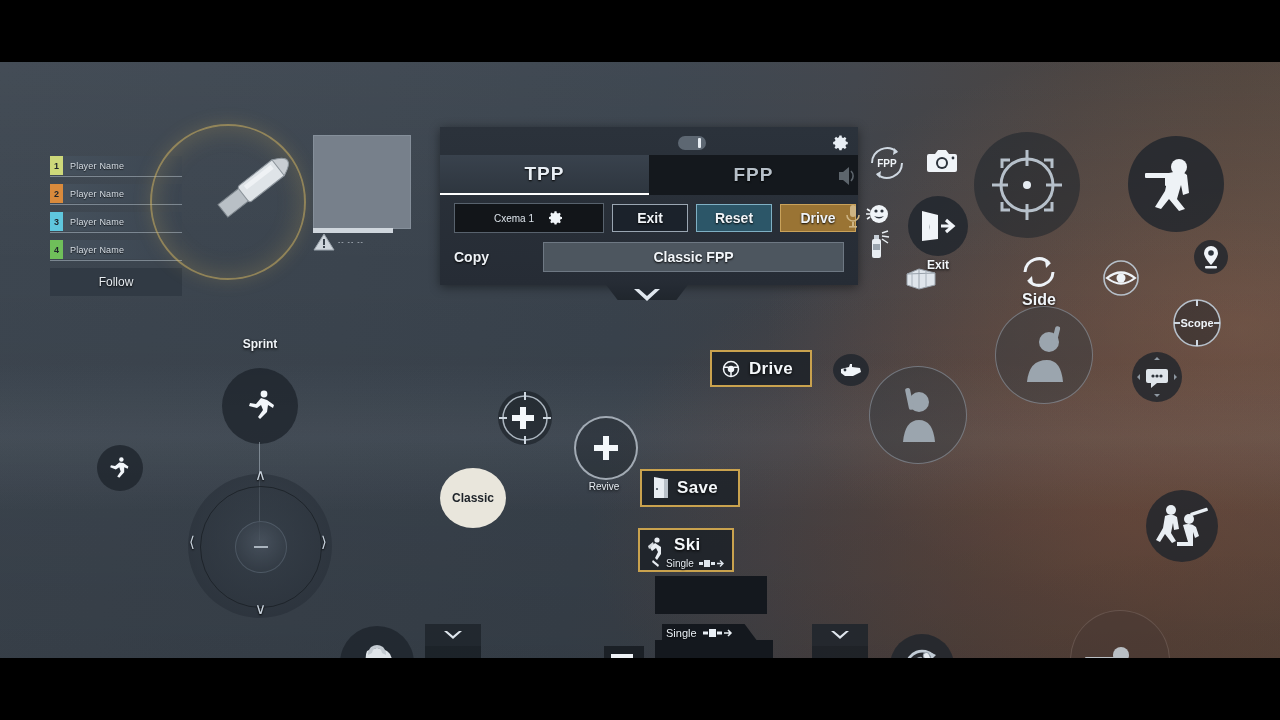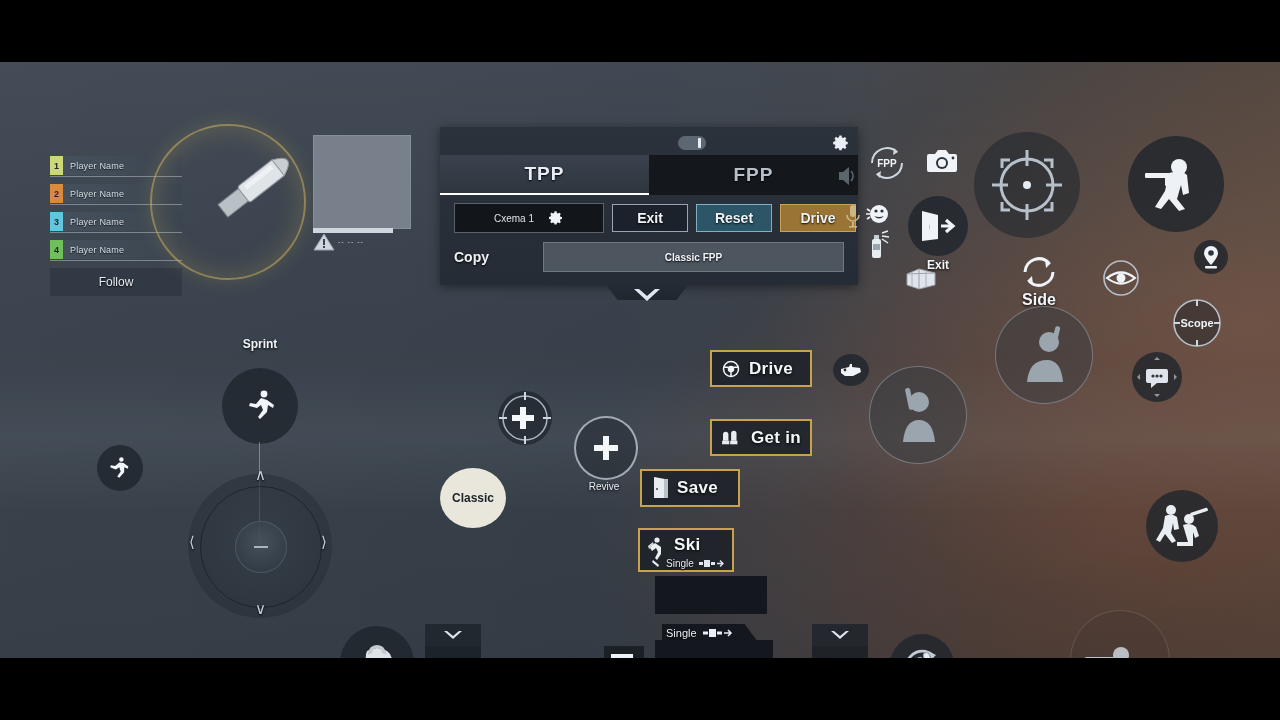--- a/index.html
+++ b/index.html
@@ -74,21 +74,21 @@
     display:flex;align-items:center;justify-content:center;gap:14px;}
   #scheme-label{font-size:10px;color:#dbe2e9;}
   .btn{height:28px;display:flex;align-items:center;justify-content:center;
     font-size:14px;font-weight:bold;color:#f0f4f8;text-shadow:0 1px 2px #000;box-sizing:border-box;}
   #exit-btn{flex:0 0 76px;background:#1b222b;border:1px solid #9aa6b2;}
   #reset-btn{flex:0 0 76px;background:#2c5668;border:1px solid #7fb0c4;}
   #save-btn{flex:0 0 76px;background:#9a7434;border:1px solid #c9a25a;}
   .row3{position:absolute;left:0;top:112px;width:418px;height:36px;display:flex;align-items:center;padding:0 14px;box-sizing:border-box;}
   #copy-label{width:82px;font-size:14px;color:#eef2f6;font-weight:bold;text-shadow:0 1px 2px #000;}
   #copy-value{flex:1;height:28px;background:#4d565f;border:1px solid #6e7883;
-    display:flex;align-items:center;justify-content:center;font-size:10px;color:#f2f6fa;
+    display:flex;align-items:center;justify-content:center;font-size:14px;color:#f2f6fa;
     font-weight:bold;text-shadow:0 1px 2px #000;margin-left:7px;}
   #mic-icon{position:absolute;right:-4px;top:76px;width:18px;height:26px;}
   #spk-icon{position:absolute;right:2px;top:36px;width:20px;height:26px;opacity:.55;}
   #panel-chevron{left:630px;top:222px;width:34px;height:22px;}
   #panel-tail{left:598px;top:220px;width:98px;height:18px;
     background:linear-gradient(180deg,#262c35,#20262d);
     clip-path:polygon(6% 0,94% 0,80% 100%,20% 100%);}
 
   
   .cbtn{border-radius:50%;display:flex;align-items:center;justify-content:center;}
@@ -330,31 +330,20 @@
       <span>
         <svg width="20" height="20" viewBox="0 0 24 24" fill="none" stroke="#f2f6fa" stroke-width="1.8">
           <circle cx="12" cy="12" r="9"></circle>
             <circle cx="12" cy="12" r="3" fill="#f2f6fa"></circle>
           <path d="M12 15v6 M3.5 10h5.3 M15.2 10h5.3"></path>
         </svg>
       </span>
       <span class="chip-txt">Drive</span>
     </div>
 
-    <div class="abs chip" id="chip-getin">
-      <span>
-        <svg width="22" height="18" viewBox="0 0 24 20" fill="#e8edf2">
-          <path d="M2 6c0-2 1-3 3-3s3 1 3 3v7H2z"></path>
-            <path d="M1 13h8v4H1z"></path>
-          <path d="M11 5c0-2 1-3 3-3s3 1 3 3v8h-6z"></path>
-            <path d="M10 13h8v4h-8z"></path>
-        </svg>
-      </span>
-      <span class="chip-txt">Get in</span>
-    </div>
 
     <div class="abs chip" id="chip-open">
       <span>
         <svg width="18" height="24" viewBox="0 0 18 24" fill="#e8edf2">
           <path d="M3 1 L14 3 v19 L3 22 z"></path>
             <rect x="13" y="3" width="4" height="19" fill="#b9c1c9"></rect>
           <circle cx="6" cy="13" r="1" fill="#3a434d"></circle>
         </svg>
       </span>
       <span class="chip-txt">Save</span>

